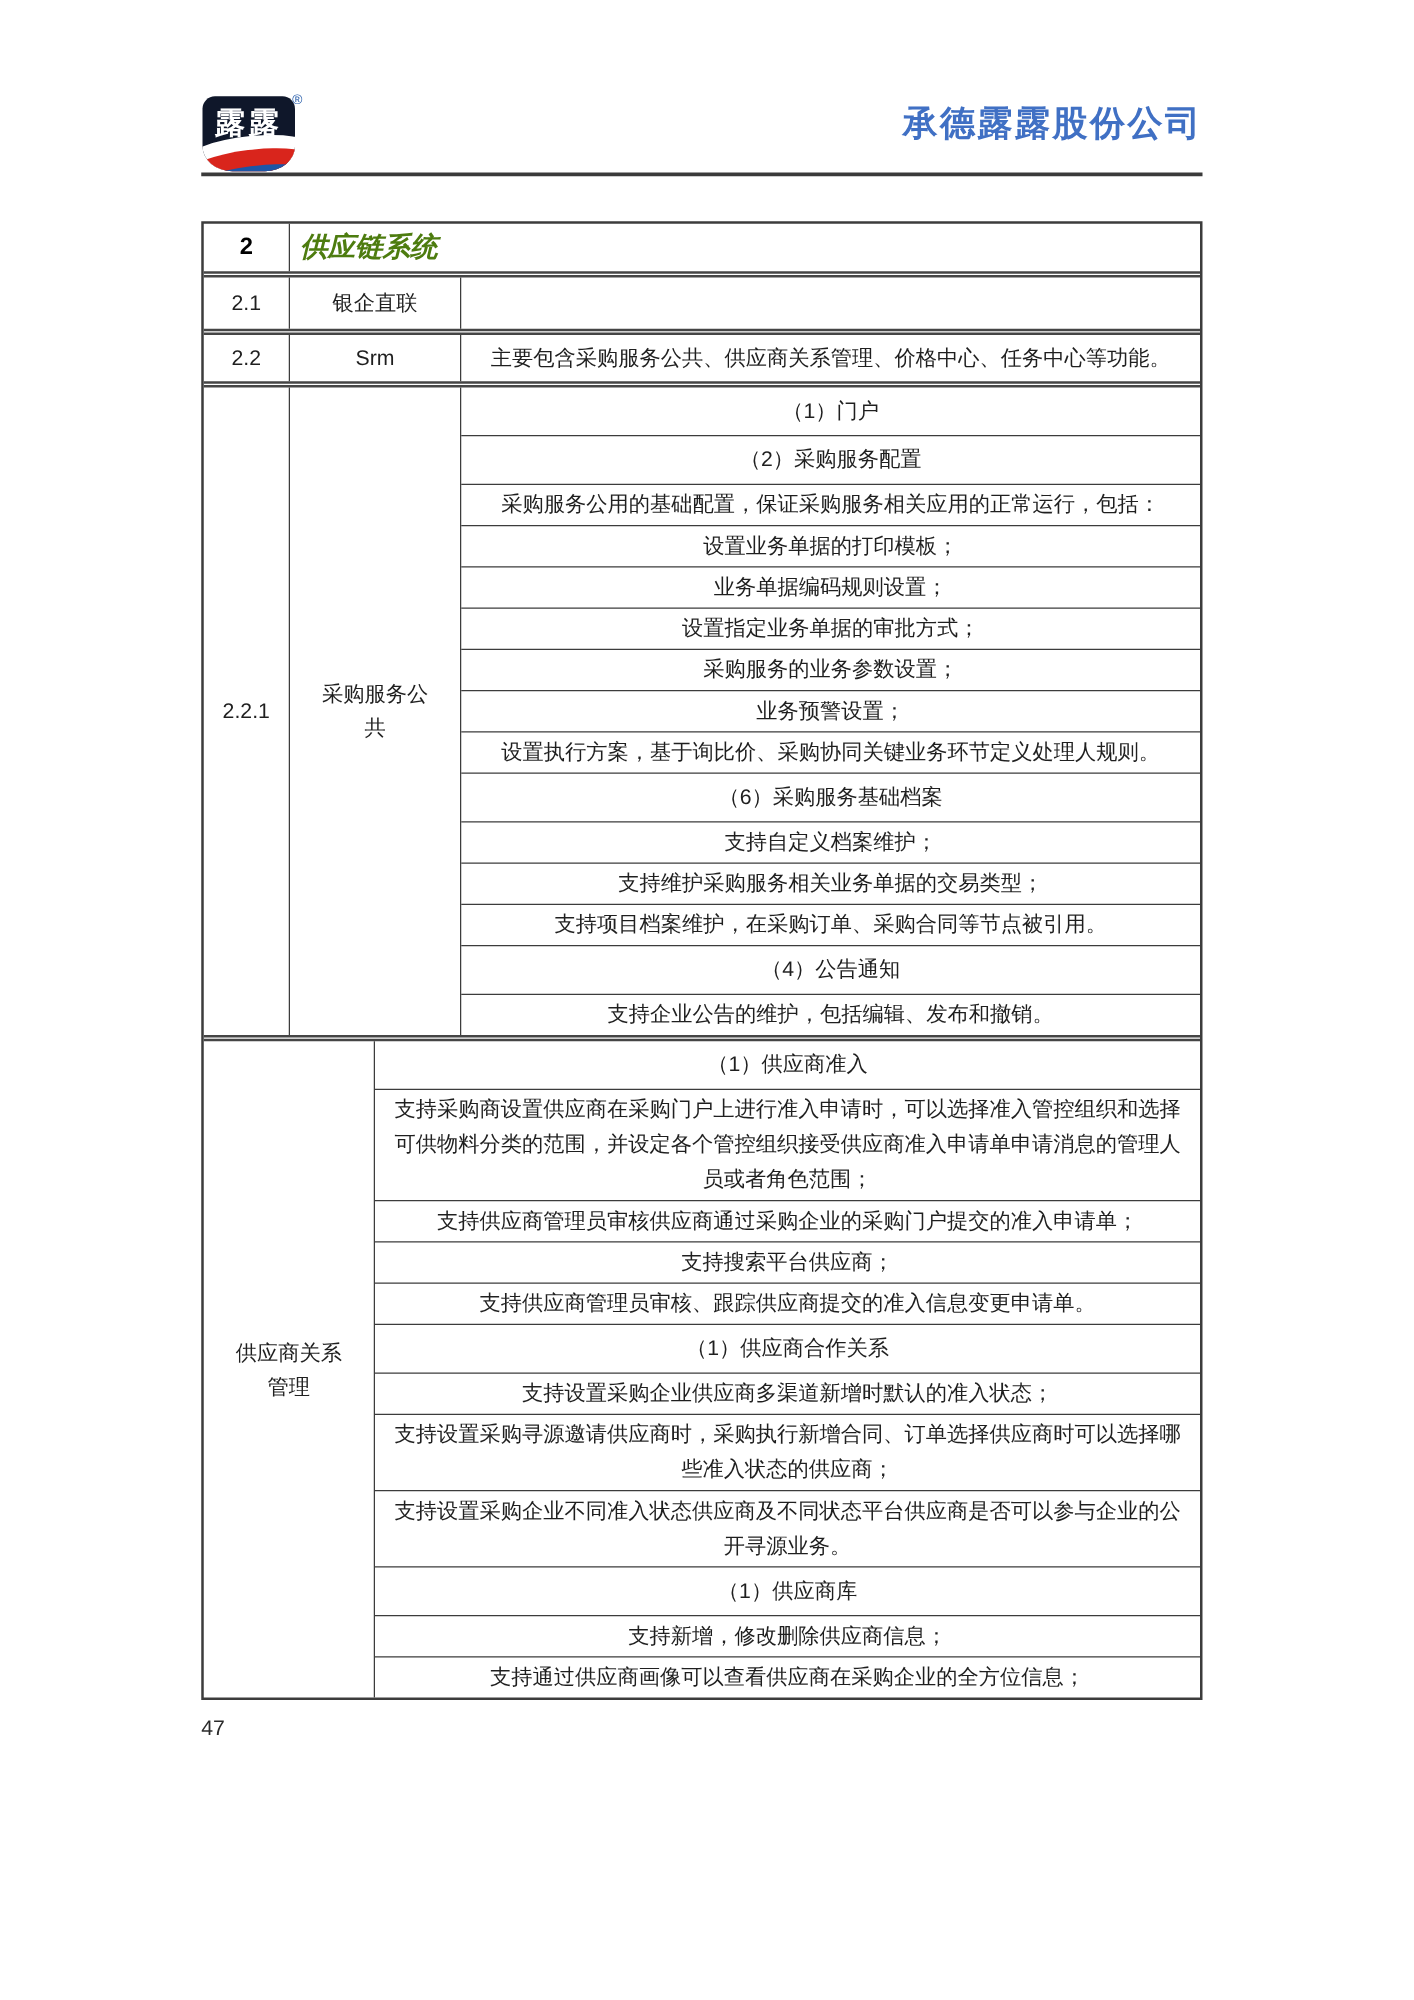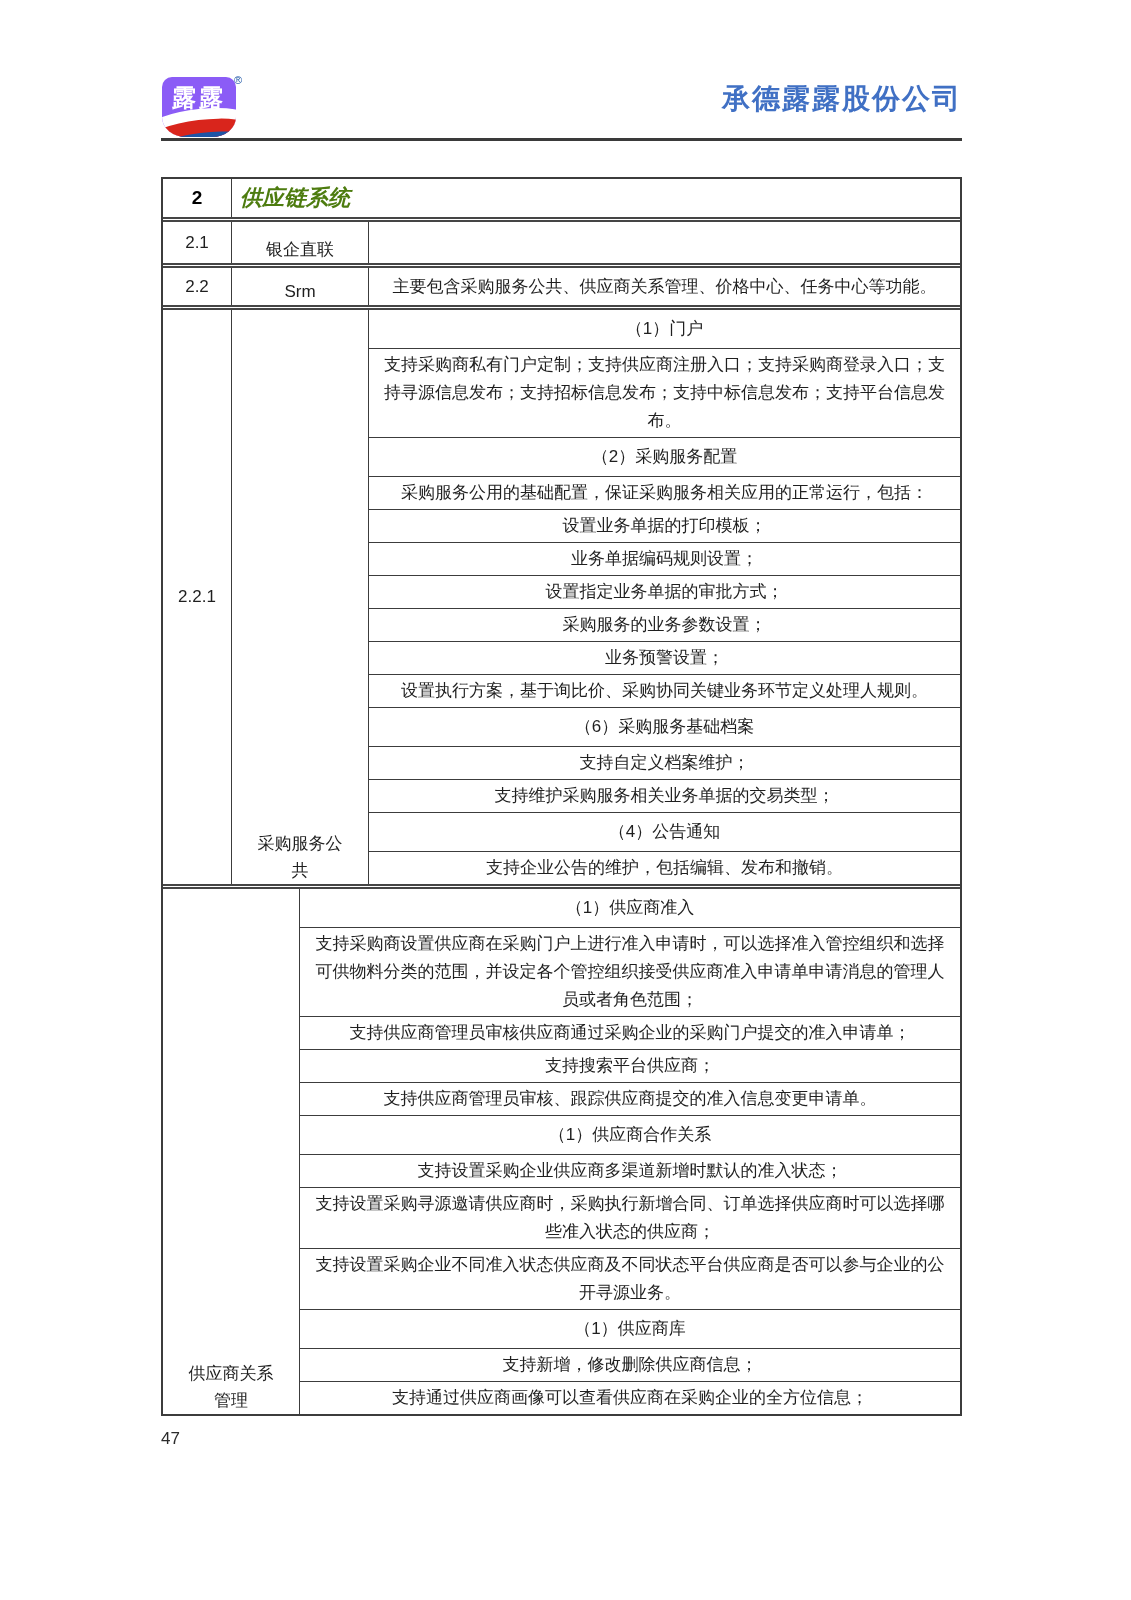--- a/index.html
+++ b/index.html
@@ -8,21 +8,21 @@
     width:1131px; height:1600px; position:relative;
     font-family:"Liberation Sans","DejaVu Sans",sans-serif;
     color:#1f1f1f;
   }
   .content { position:absolute; left:161px; top:0; width:801px; }
 
   
   .header { position:relative; height:177px; }
   .logo { position:absolute; left:1px; top:77px; width:78px; height:62px; }
   .logo-shape {
-    position:relative; width:74px; height:60px; background:#8b5cf6;
+    position:relative; width:74px; height:60px; background:#0f172a;
     border-radius:10px 10px 24px 24px / 10px 10px 20px 20px; overflow:hidden;
   }
   .logo-text {
     color:#ffffff; font-weight:bold; font-size:24px; letter-spacing:3px;
     text-align:center; margin-top:5px; font-family:"Liberation Serif","DejaVu Serif",serif;
   }
   .sw-white { position:absolute; bottom:2px; left:-12px; width:100px; height:26px;
     background:#ffffff; border-radius:50%; transform:rotate(-6deg); }
   .sw-red { position:absolute; bottom:-9px; left:-14px; width:104px; height:26px;
     background:#d9251c; border-radius:50%; transform:rotate(-7deg); }
@@ -34,21 +34,21 @@
     color:#4070c4; font-size:28px; font-weight:bold; letter-spacing:2px;
   }
   .rule { position:absolute; left:0; top:138px; width:100%; height:3px; background:#3a3a3a; }
 
   
   .tbl { border:2px solid #3c3c3c; width:100%; }
   .mrow { display:flex; align-items:stretch; }
   .mrow + .mrow { border-top:5px double #454545; }
   .c1 { flex:0 0 69px; display:flex; align-items:center; justify-content:center;
         border-right:1px solid #3c3c3c; font-size:17px; }
-  .c2 { flex:0 0 137px; display:flex; align-items:flex-end; justify-content:center;
+  .c2 { flex:0 0 137px; display:flex; align-items:center; justify-content:center;
         border-right:1px solid #3c3c3c; font-size:17px; }
   .c2 .wrap { display:inline-block; width:92px; text-align:center; line-height:27px; }
   .chead { flex:1; display:flex; align-items:center; padding-left:8px;
            font-size:22px; font-weight:bold; color:#4d7c0f;font-style:italic; }
   .c1.bold { font-size:19px; font-weight:bold; color:#000; }
   .c3 { flex:1; display:flex; flex-direction:column; justify-content:center; min-width:0;text-align:center; }
   .desc { padding:0 12px; font-size:17px; line-height:26px; }
   .sub { padding:2px 12px; font-size:17px; line-height:28px; }
   .sub + .sub { border-top:1px solid #3c3c3c; }
   .sub.hd { padding-top:5px; padding-bottom:5px; }
@@ -105,32 +105,32 @@
         </div>
     </div>
 
     <div class="mrow">
       <div class="c1">2.2.1</div>
       <div class="c2">
           <span class="wrap">采购服务公共</span>
         </div>
       <div class="c3">
         <div class="sub hd">（1）门户</div>
-        <div class="sub">支持采购商私有门户定制；支持供应商注册入口；支持采购商登录入口；支持寻源信息发布；支持招标信息发布；支持中标信息发布；支持平台信息发布。</div>
         <div class="sub hd">（2）采购服务配置</div>
         <div class="sub">采购服务公用的基础配置，保证采购服务相关应用的正常运行，包括：</div>
         <div class="sub">设置业务单据的打印模板；</div>
         <div class="sub">业务单据编码规则设置；</div>
         <div class="sub">设置指定业务单据的审批方式；</div>
         <div class="sub">采购服务的业务参数设置；</div>
         <div class="sub">业务预警设置；</div>
         <div class="sub">设置执行方案，基于询比价、采购协同关键业务环节定义处理人规则。</div>
         <div class="sub hd">（6）采购服务基础档案</div>
         <div class="sub">支持自定义档案维护；</div>
         <div class="sub">支持维护采购服务相关业务单据的交易类型；</div>
+        <div class="sub">支持项目档案维护，在采购订单、采购合同等节点被引用。</div>
         <div class="sub hd">（4）公告通知</div>
         <div class="sub">支持企业公告的维护，包括编辑、发布和撤销。</div>
       </div>
     </div>
 
     <div class="mrow">
       <div class="c2">
           <span class="wrap">供应商关系管理</span>
         </div>
       <div class="c3">

